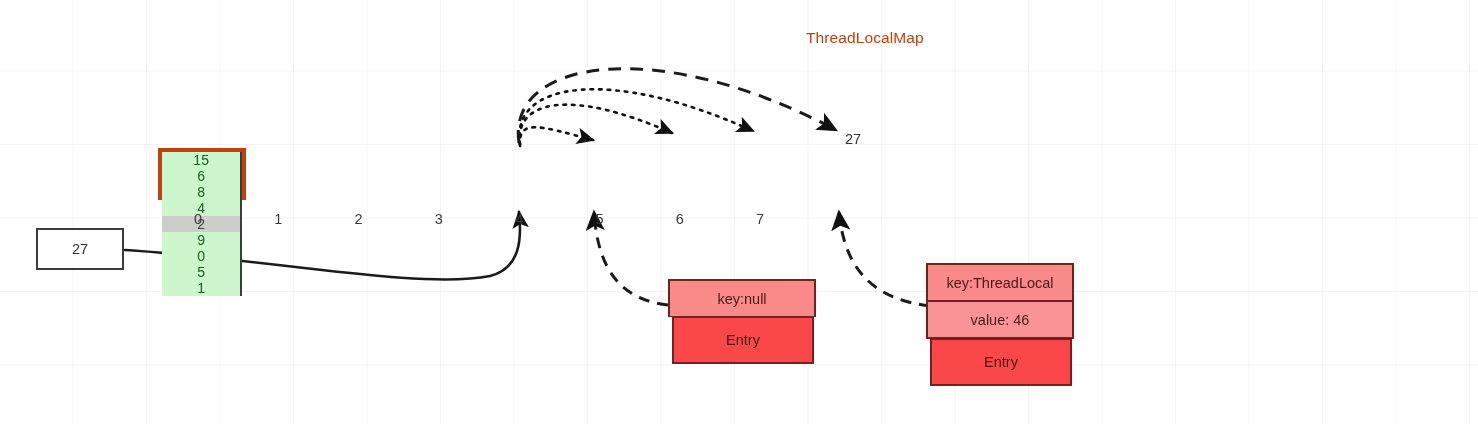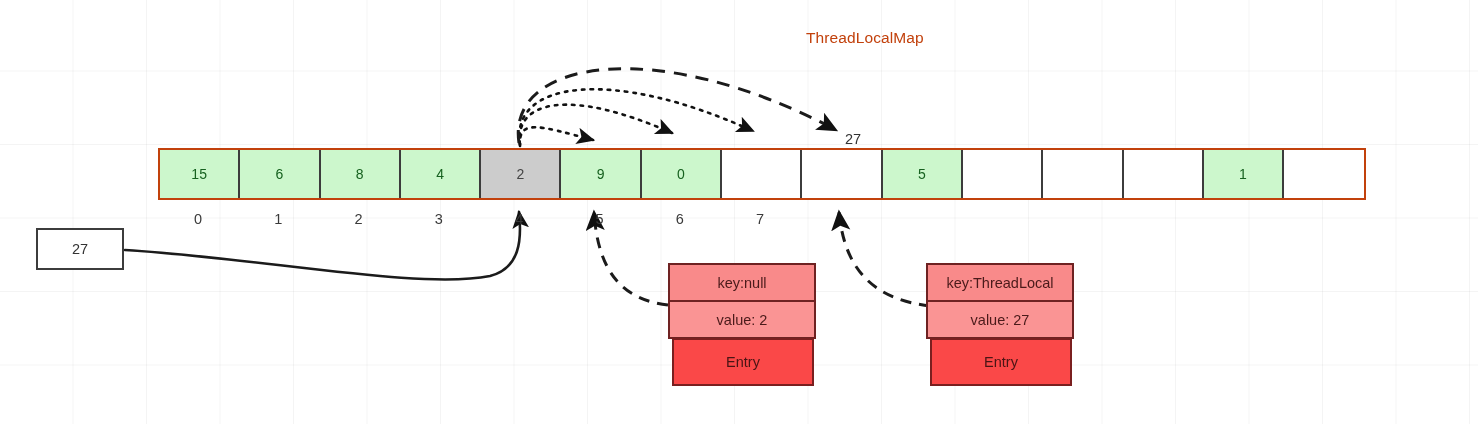--- a/index.html
+++ b/index.html
@@ -45,23 +45,24 @@
     letter-spacing: 0.1px;
   }
 
   
   #array {
     position: absolute;
     left: 158px;
     top: 148px;
     height: 52px;
     display: flex;
-    border: 2px solid #c2410c;
+    border: 4px solid #c2410c;
     box-sizing: border-box;
     background: #ffffff;
+    flex-direction: column;
   }
   .cell {
     width: 80.3px;
     height: 100%;
     box-sizing: border-box;
     border-right: 2px solid #3c3c3c;
     display: flex;
     align-items: center;
     justify-content: center;
     font-size: 14px;
@@ -193,23 +194,22 @@
     <div class="idx" style="left: 479.2px;">4</div>
     <div class="idx" style="left: 559.5px;">5</div>
     <div class="idx" style="left: 639.8px;">6</div>
     <div class="idx" style="left: 720.1px;">7</div>
   </div>
 
 <div id="ptr-box">27</div>
 
 <div id="arrow-label-27">27</div>
 
-<div class="entry-group" style="left:668px; top:263px;">
+<div class="entry-group" style="left:668px; top:279px;">
   <div class="entry-row entry-key">key:null</div>
-  <div class="entry-row entry-value">value: 2</div>
   <div class="entry-foot">Entry</div>
 </div>
 
 <div class="entry-group" style="left:926px; top:263px;">
   <div class="entry-row entry-key">key:ThreadLocal</div>
-  <div class="entry-row entry-value">value: 27</div>
+  <div class="entry-row entry-value">value: 46</div>
   <div class="entry-foot">Entry</div>
 </div>
 
 </body></html>

